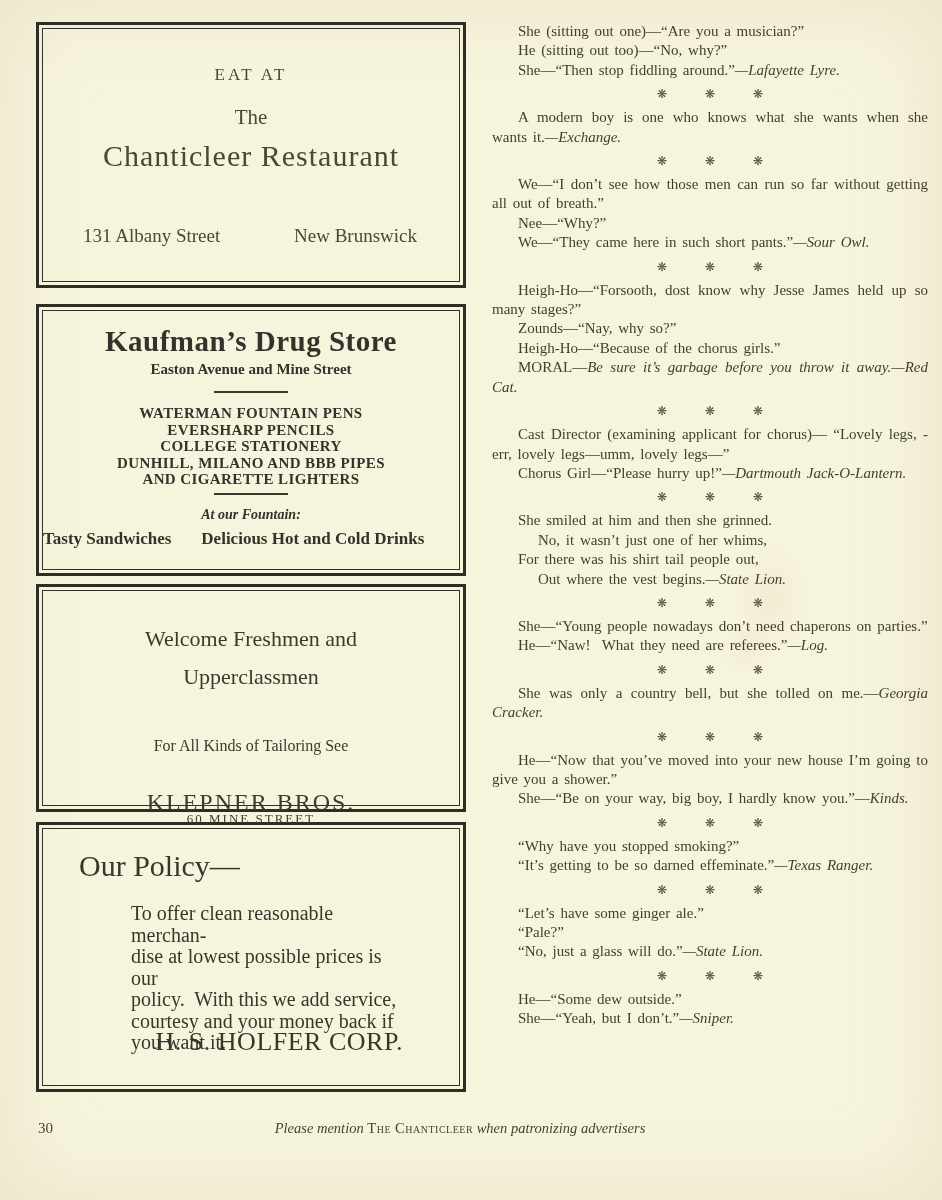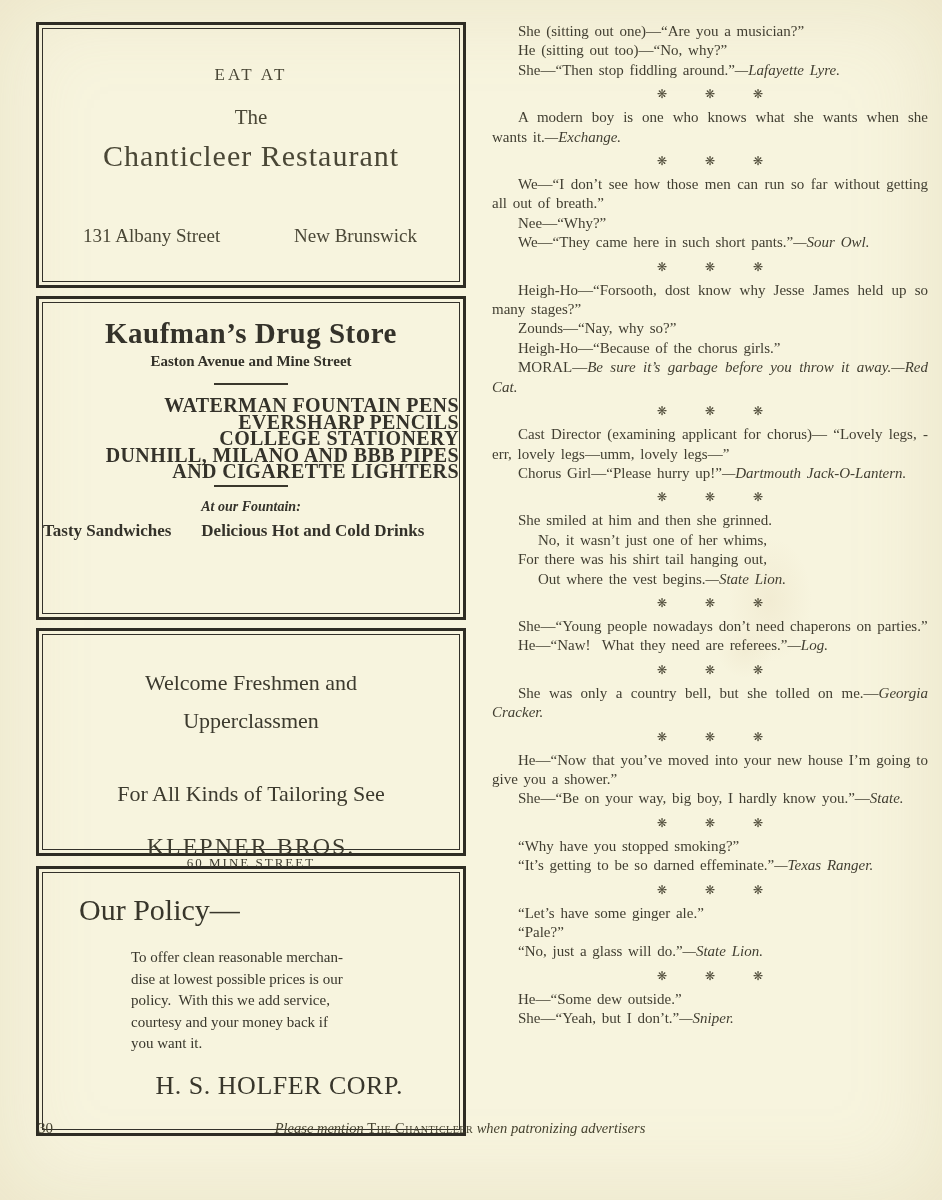--- a/index.html
+++ b/index.html
@@ -15,54 +15,54 @@
     background:
       radial-gradient(60px 90px at 770px 600px, rgba(180,140,80,0.08), rgba(180,140,80,0) 70%),
       radial-gradient(40px 40px at 745px 650px, rgba(180,140,80,0.07), rgba(180,140,80,0) 70%);
   }
 
   
   .ads-col{position:absolute;left:36px;top:0;width:430px;}
   .ad-outer{border:3px solid #2e2c24;padding:3px;background:transparent;box-sizing:border-box;}
   .ad-inner{border:1px solid #33312a;height:100%;position:relative;box-sizing:border-box;}
   .ad-1{margin-top:22px;height:266px;}
-  .ad-2{margin-top:8px;height:324px;}
+  .ad-2{margin-top:16px;height:272px;}
   .ad-3{margin-top:8px;height:228px;}
   .ad-4{margin-top:10px;height:270px;}
   .ad-abs{position:absolute;left:0;right:0;text-align:center;}
 
   
   .a1{color:#4a4736;}
   .a1-eyebrow{top:36px;font-size:17px;letter-spacing:3px;}
   .a1-the{top:76px;font-size:21px;}
   .a1-title{top:110px;font-size:30px;letter-spacing:1px;}
   .a1-address{top:196px;left:40px;right:42px;display:flex;justify-content:space-between;font-size:19px;text-align:left;}
 
   
   .a2{color:#34322a;}
   .a2-title{top:14px;font-size:29px;font-weight:bold;letter-spacing:0.5px;}
   .a2-subtitle{top:50px;font-size:15px;font-weight:bold;}
   .a2-rule1{top:80px;}
   .hrule{position:absolute;left:50%;transform:translateX(-50%);width:74px;border-top:2px solid #3a372c;}
-  .a2-products{top:94px;font-size:20px;font-weight:bold;line-height:16.5px;letter-spacing:0.4px;text-align:right;}
+  .a2-products{top:94px;font-size:15px;font-weight:bold;line-height:16.5px;letter-spacing:0.4px;}
   .a2-rule2{top:182px;}
   .a2-fountain-label{top:196px;font-size:14px;font-weight:bold;font-style:italic;}
   .a2-fountain-row{top:218px;font-size:17px;font-weight:bold;display:flex;gap:30px;}
 
   
   .a3{color:#3c3a2e;}
   .a3-welcome{top:29px;font-size:22px;line-height:38px;}
-  .a3-tagline{top:146px;font-size:22px;}
+  .a3-tagline{top:146px;font-size:16px;}
   .a3-name{top:178px;font-size:24px;letter-spacing:2px;margin-top:20px;}
   .a3-address{top:220px;font-size:13px;letter-spacing:2px;}
 
   
   .a4{color:#38362b;}
   .a4-heading{top:20px;left:36px;right:auto;text-align:left;font-size:30px;}
-  .a4-body{top:74px;left:88px;right:54px;text-align:left;font-size:15px;line-height:21.5px;}
+  .a4-body{top:74px;left:88px;right:54px;text-align:left;font-size:20px;line-height:21.5px;}
   .a4-signature{top:198px;left:0;right:56px;text-align:right;font-size:26px;letter-spacing:0.5px;}
 
   
   .jokes-col{
     position:absolute;left:492px;top:22px;width:436px;
     font-size:15px;line-height:19.4px;word-spacing:2px;color:#413e31;
   }
   .jpara{margin:0;text-indent:26px;text-align:justify;}
   .vline{text-indent:26px;}
   .vind{text-indent:46px;}
@@ -168,36 +168,36 @@
     </div>
     <div class="ornament"><span class="orn-glyph">❋</span><span class="orn-glyph">❋</span><span class="orn-glyph">❋</span></div>
     <div class="joke">
       <p class="jpara"><span>Cast Director (examining applicant for chorus)— “Lovely legs, -err, lovely legs—umm, lovely legs—”</span></p>
       <p class="jpara"><span>Chorus Girl—“Please hurry up!”</span><span class="it">—Dartmouth Jack-O-Lantern.</span></p>
     </div>
     <div class="ornament"><span class="orn-glyph">❋</span><span class="orn-glyph">❋</span><span class="orn-glyph">❋</span></div>
     <div class="joke">
       <div class="vline"><span>She smiled at him and then she grinned.</span></div>
       <div class="vline vind"><span>No, it wasn’t just one of her whims,</span></div>
-      <div class="vline"><span>For there was his shirt tail hanging out,</span></div>
+      <div class="vline"><span>For there was his shirt tail people out,</span></div>
       <div class="vline vind"><span>Out where the vest begins.</span><span class="it">—State Lion.</span></div>
     </div>
     <div class="ornament"><span class="orn-glyph">❋</span><span class="orn-glyph">❋</span><span class="orn-glyph">❋</span></div>
     <div class="joke">
       <p class="jpara"><span>She—“Young people nowadays don’t need chaperons on parties.”</span></p>
       <p class="jpara"><span>He—“Naw!&nbsp; What they need are referees.”</span><span class="it">—Log.</span></p>
     </div>
     <div class="ornament"><span class="orn-glyph">❋</span><span class="orn-glyph">❋</span><span class="orn-glyph">❋</span></div>
     <div class="joke">
       <p class="jpara"><span>She was only a country bell, but she tolled on me.—</span><span class="it">Georgia Cracker.</span></p>
     </div>
     <div class="ornament"><span class="orn-glyph">❋</span><span class="orn-glyph">❋</span><span class="orn-glyph">❋</span></div>
     <div class="joke">
       <p class="jpara"><span>He—“Now that you’ve moved into your new house I’m going to give you a shower.”</span></p>
-      <p class="jpara"><span>She—“Be on your way, big boy, I hardly know you.”—</span><span class="it">State.</span></p>
+      <p class="jpara"><span>She—“Be on your way, big boy, I hardly know you.”—</span><span class="it">Kinds.</span></p>
     </div>
     <div class="ornament"><span class="orn-glyph">❋</span><span class="orn-glyph">❋</span><span class="orn-glyph">❋</span></div>
     <div class="joke">
       <p class="jpara"><span>“Why have you stopped smoking?”</span></p>
       <p class="jpara"><span>“It’s getting to be so darned effeminate.”</span><span class="it">—Texas Ranger.</span></p>
     </div>
     <div class="ornament"><span class="orn-glyph">❋</span><span class="orn-glyph">❋</span><span class="orn-glyph">❋</span></div>
     <div class="joke">
       <p class="jpara"><span>“Let’s have some ginger ale.”</span></p>
       <p class="jpara"><span>“Pale?”</span></p>

